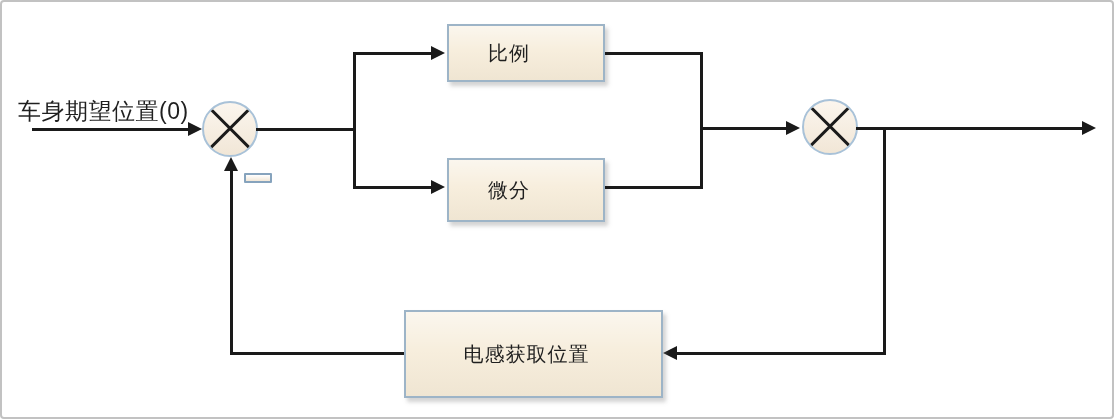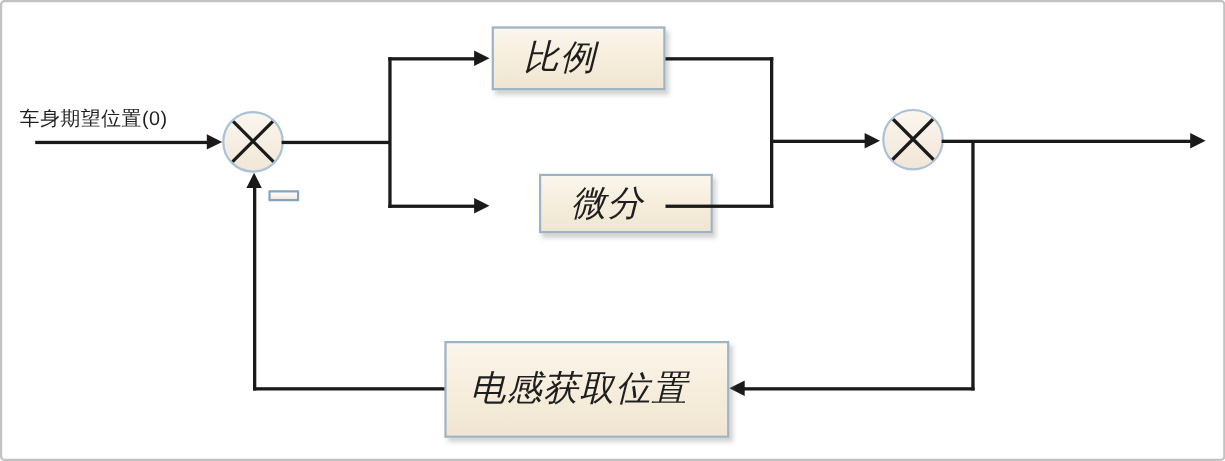--- a/index.html
+++ b/index.html
@@ -31,39 +31,39 @@
   .arr.left{border-top:7px solid transparent;border-bottom:7px solid transparent;border-right:14px solid var(--line);}
   .arr.up{border-left:7px solid transparent;border-right:7px solid transparent;border-bottom:14px solid var(--line);}
   .block{
     position:absolute;
     box-sizing:border-box;
     border:2px solid var(--block_border);
     background-color:var(--block_fill);
     background-image:linear-gradient(180deg,rgba(255,255,255,0.5),rgba(255,255,255,0) 45%,rgba(120,90,40,0.06));
     box-shadow:3px 4px 4px rgba(130,130,130,0.35);
     display:flex;align-items:center;justify-content:center;
-    font-size:32px;letter-spacing:1px;font-style:italic;
+    font-size:20px;letter-spacing:1px;
   }
   .sum{
     position:absolute;
     box-sizing:border-box;
     width:56px;height:56px;
     border:2px solid var(--circle_border);
     border-radius:50%;
     background-color:var(--circle_fill);
     background-image:linear-gradient(180deg,rgba(255,255,255,0.45),rgba(120,90,40,0.05));
     overflow:hidden;
   }
   .sum .xbar{
     position:absolute;left:-10px;right:-10px;top:50%;height:3.4px;margin-top:-1.7px;
     background:var(--line);
   }
   .sum .xbar.a{transform:rotate(45deg);}
   .sum .xbar.b{transform:rotate(-45deg);}
-  .lbl{position:absolute;font-size:18px;white-space:nowrap;letter-spacing:0.5px;}
+  .lbl{position:absolute;font-size:23px;white-space:nowrap;letter-spacing:0.5px;}
   .minus{
     position:absolute;
     box-sizing:border-box;
     width:28px;height:10px;
     border:2px solid var(--minus_border);
     background:linear-gradient(180deg,#ffffff,#f2e7d7);
     border-radius:1px;
   }
 </style>
 </head>
@@ -86,21 +86,21 @@
   <div class="v" style="left:351px;top:50px;height:137px;"></div>
 
   <div class="h" style="left:351px;top:50px;width:80px;"></div>
   <div class="arr right" style="left:429px;top:44px;"></div>
   <div class="block" style="left:445px;top:22px;width:158px;height:58px;padding-right:34px;">
     <span>比例</span>
   </div>
 
   <div class="h" style="left:351px;top:184px;width:80px;"></div>
   <div class="arr right" style="left:429px;top:178px;"></div>
-  <div class="block" style="left:445px;top:156px;width:158px;height:54px;padding-right:34px;margin-left:43px;">
+  <div class="block" style="left:445px;top:156px;width:158px;height:64px;padding-right:34px;">
     <span>微分</span>
   </div>
 
   <div class="h" style="left:603px;top:50px;width:98px;"></div>
   <div class="h" style="left:603px;top:184px;width:98px;"></div>
   <div class="v" style="left:698px;top:50px;height:137px;"></div>
 
   <div class="h" style="left:698px;top:125px;width:88px;"></div>
   <div class="arr right" style="left:784px;top:119px;"></div>
 

